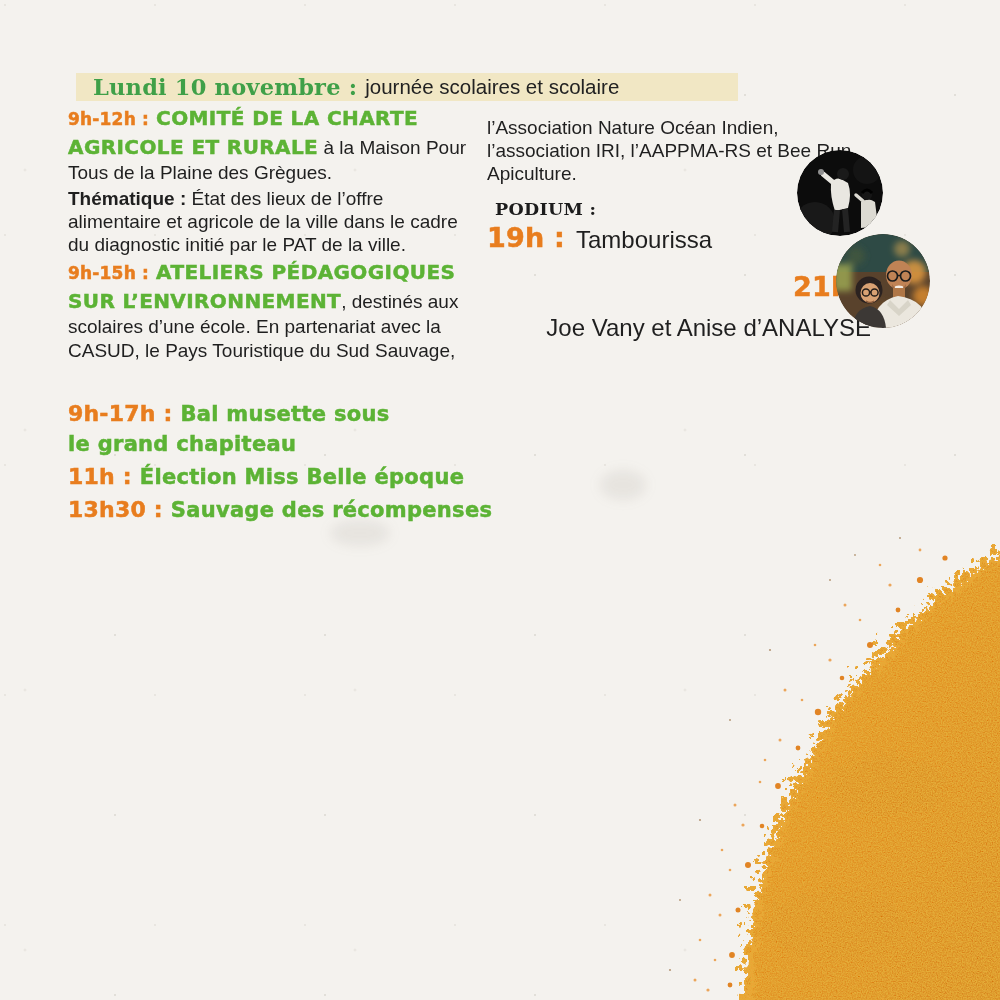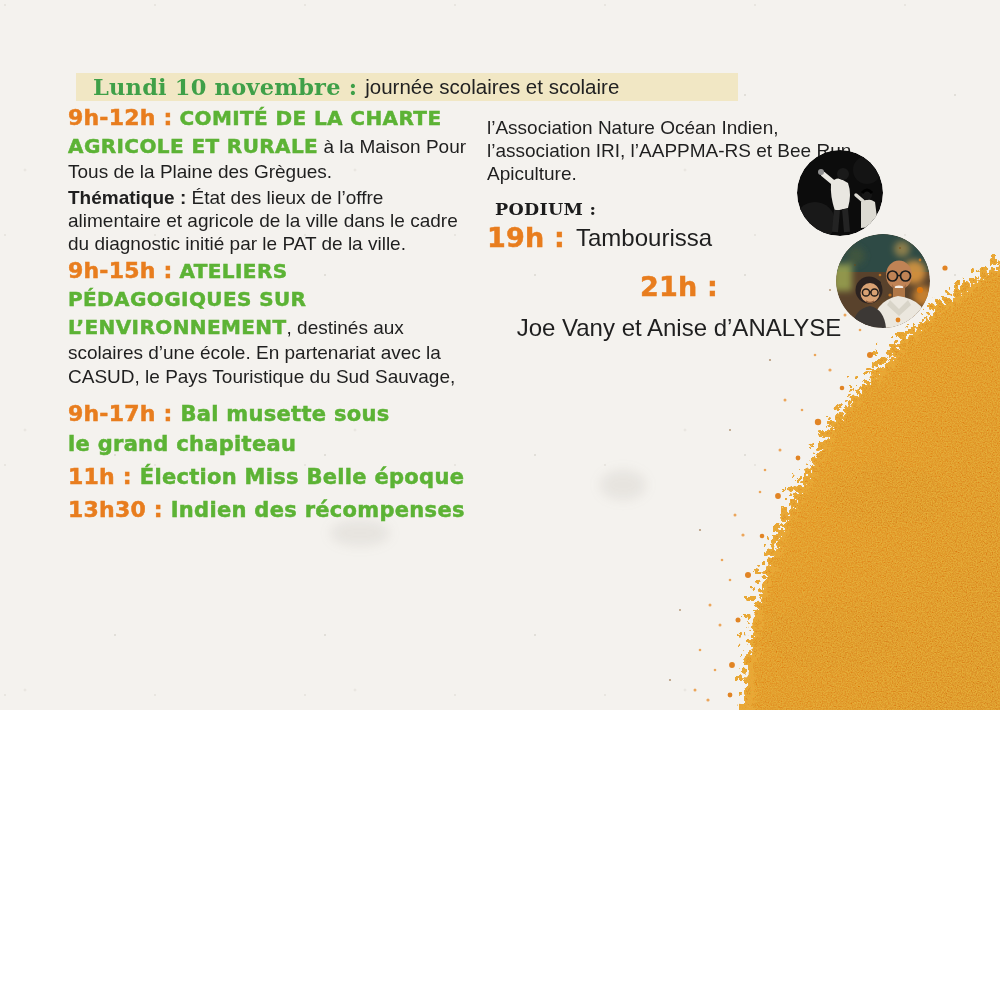--- a/index.html
+++ b/index.html
@@ -1,18 +1,18 @@
 <!DOCTYPE html>
 <html><head>
 <meta charset="utf-8">
 <style>
   html,body{margin:0;padding:0;}
   body{width:1000px;height:1000px;overflow:hidden;}
   .poster{
-    position:relative;width:1000px;height:710px;
+    position:relative;width:1000px;height:1000px;
     background-color:#f4f2ee;
     background-image:
       radial-gradient(circle, rgba(90,80,60,.12) .8px, transparent 1.4px),
       radial-gradient(circle, rgba(90,80,60,.08) .8px, transparent 1.4px),
       radial-gradient(circle, rgba(140,130,110,.10) 1px, transparent 1.8px);
     background-size:210px 180px,150px 230px,330px 260px;
     background-position:10px 5px,80px 120px,190px 40px;
     font-family:"Liberation Sans",sans-serif;color:#1f1f1f;
   }
   .smudge{position:absolute;border-radius:50%;filter:blur(6px);background:rgba(120,110,95,.10);}
@@ -26,31 +26,31 @@
   .slab{font-family:"DejaVu Serif","Liberation Serif",serif;font-weight:bold;margin-left:8px;}
   .bar-date{font-family:"DejaVu Serif","Liberation Serif",serif;font-weight:bold;
             font-size:22.5px;color:#3fa048;letter-spacing:.2px;}
   .bar-sub{font-size:20.5px;color:#222;margin-left:8px;}
   .bar-note{font-family:"DejaVu Serif","Liberation Serif",serif;font-weight:bold;
             font-size:16px;color:#3fa048;margin-left:7px;}
   .bar-note sup{font-size:10px;}
 
   .chunky{font-family:"DejaVu Sans","Liberation Sans",sans-serif;font-weight:bold;
           -webkit-text-stroke:.5px currentColor;letter-spacing:.2px;}
-  .time{color:#e87d1e;font-size:22px;margin-right:7px;line-height:28px;}
+  .time{color:#e87d1e;font-size:17px;margin-right:7px;line-height:28px;}
   .gcaps{color:#5cb335;font-size:20px;line-height:28px;letter-spacing:.4px;}
   .body{font-size:19px;line-height:23px;color:#1f1f1f;}
   .blabel{font-weight:bold;}
 
   .col-left{position:absolute;left:68px;top:104px;width:402px;}
   .col-left p{margin:0 0 2px 0;line-height:23px;}
   .col-right{position:absolute;left:487px;top:116px;width:384px;}
   .col-right p{margin:0;line-height:23px;}
   .podium-label{font-size:17.5px;color:#1c1c1c;margin-top:14px;letter-spacing:.3px;}
-  .slot{display:flex;align-items:center;gap:11px;}
+  .slot{display:flex;align-items:flex-end;gap:11px;}
   .slot .btime{color:#e87d1e;font-size:27px;line-height:32px;margin-right:0;}
   .slot .artist{font-size:24px;color:#1f1f1f;}
   .slot1{margin-top:3px;}
   .slot2{margin-top:17px;flex-direction:column;}
 
   .photo{position:absolute;border-radius:50%;overflow:hidden;}
   .photo1{left:797px;top:150px;width:86px;height:86px;}
   .photo2{left:836px;top:234px;width:94px;height:94px;}
   .photo svg{display:block;width:100%;height:100%;}
 
@@ -156,21 +156,21 @@
         <path d="M30,67 Q34,70 38,67" stroke="#8a5a3a" stroke-width="1.3" fill="none"></path>
         <path d="M16,94 Q18,75 34,72 Q48,75 50,94 Z" fill="#3c3835"></path>
       </g>
     </svg>
   </div>
 
 
   <div class="mlist">
     <p class="mitem narrow"><span class="mtime chunky">9h-17h :</span><span class="mtitle chunky">Bal musette sous le grand chapiteau</span></p>
     <p class="mitem"><span class="mtime chunky">11h :</span><span class="mtitle chunky">Élection Miss Belle époque</span></p>
-    <p class="mitem"><span class="mtime chunky">13h30 :</span><span class="mtitle chunky">Indien des récompenses</span></p>
+    <p class="mitem"><span class="mtime chunky">13h30 :</span><span class="mtitle chunky">Sauvage des récompenses</span></p>
   </div>
 
   <svg class="powder" viewBox="0 0 420 480" xmlns="http://www.w3.org/2000/svg">
     <defs>
       <linearGradient id="pg" x1="0" y1="0" x2="1" y2="1">
         <stop offset="0" stop-color="#f0902a"></stop>
         <stop offset="0.45" stop-color="#e27a0e"></stop>
         <stop offset="1" stop-color="#d06c06"></stop>
       </linearGradient>
       <filter id="powderfx" x="-15%" y="-15%" width="130%" height="130%">

